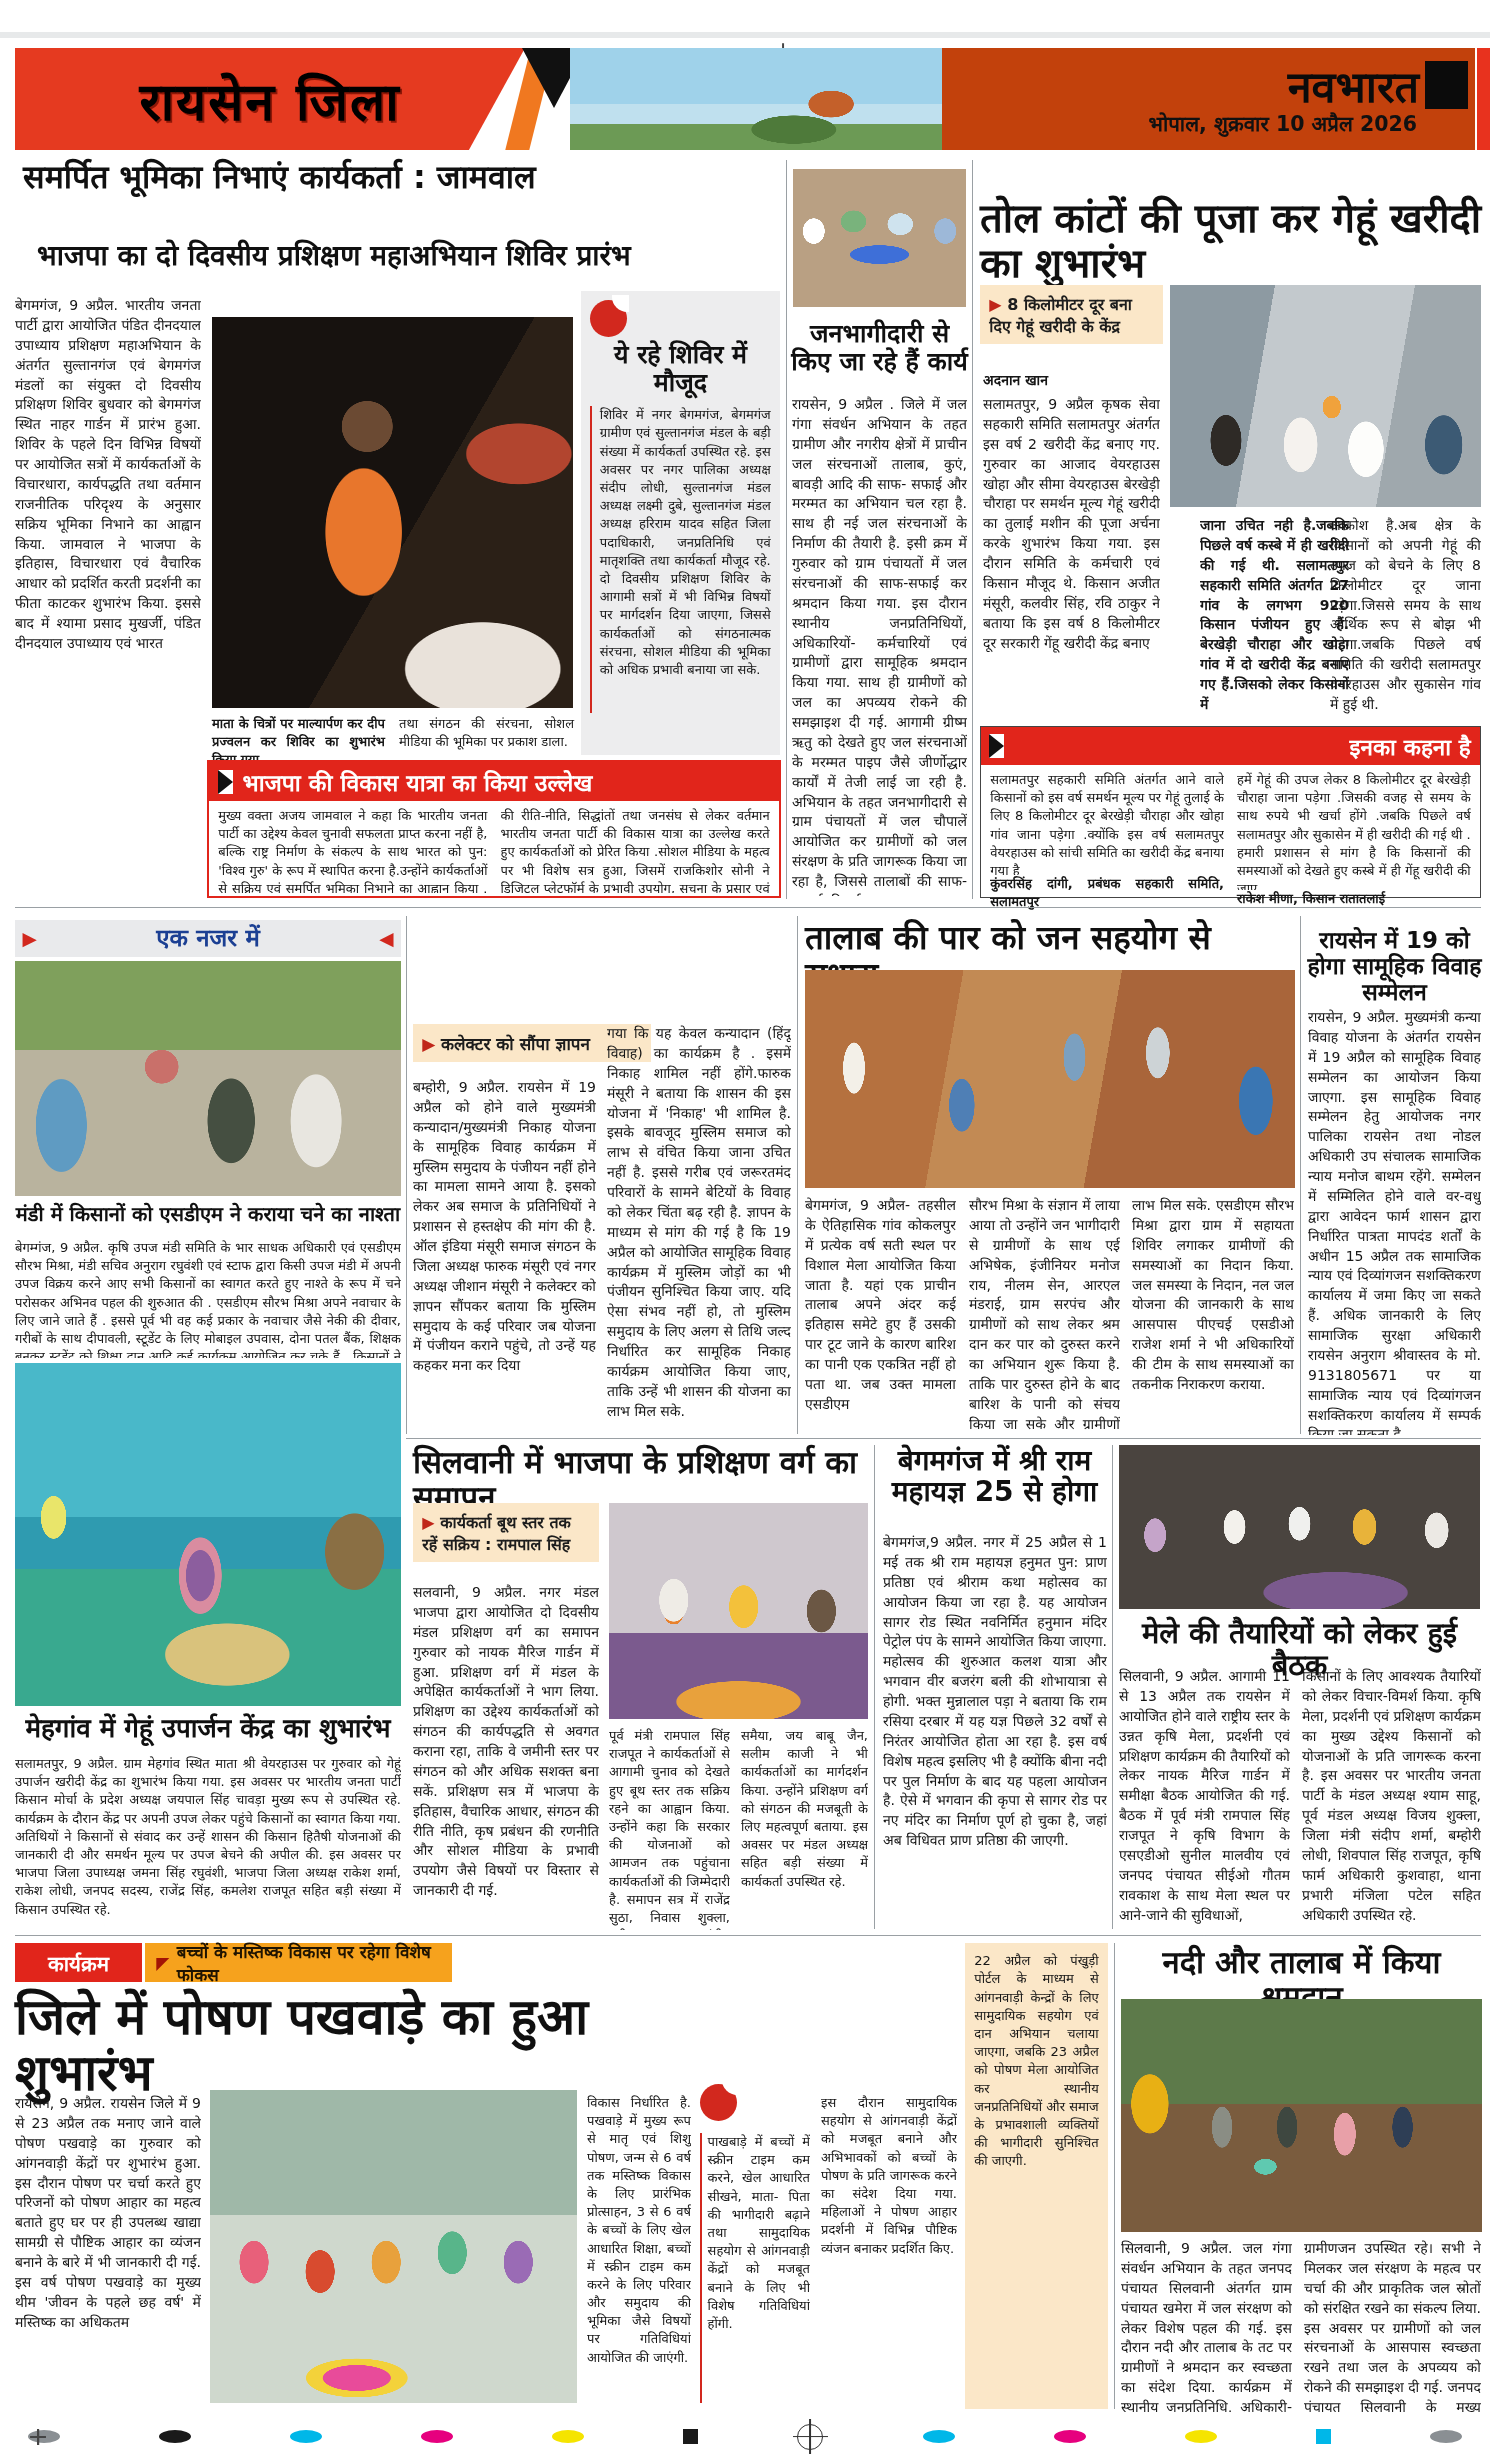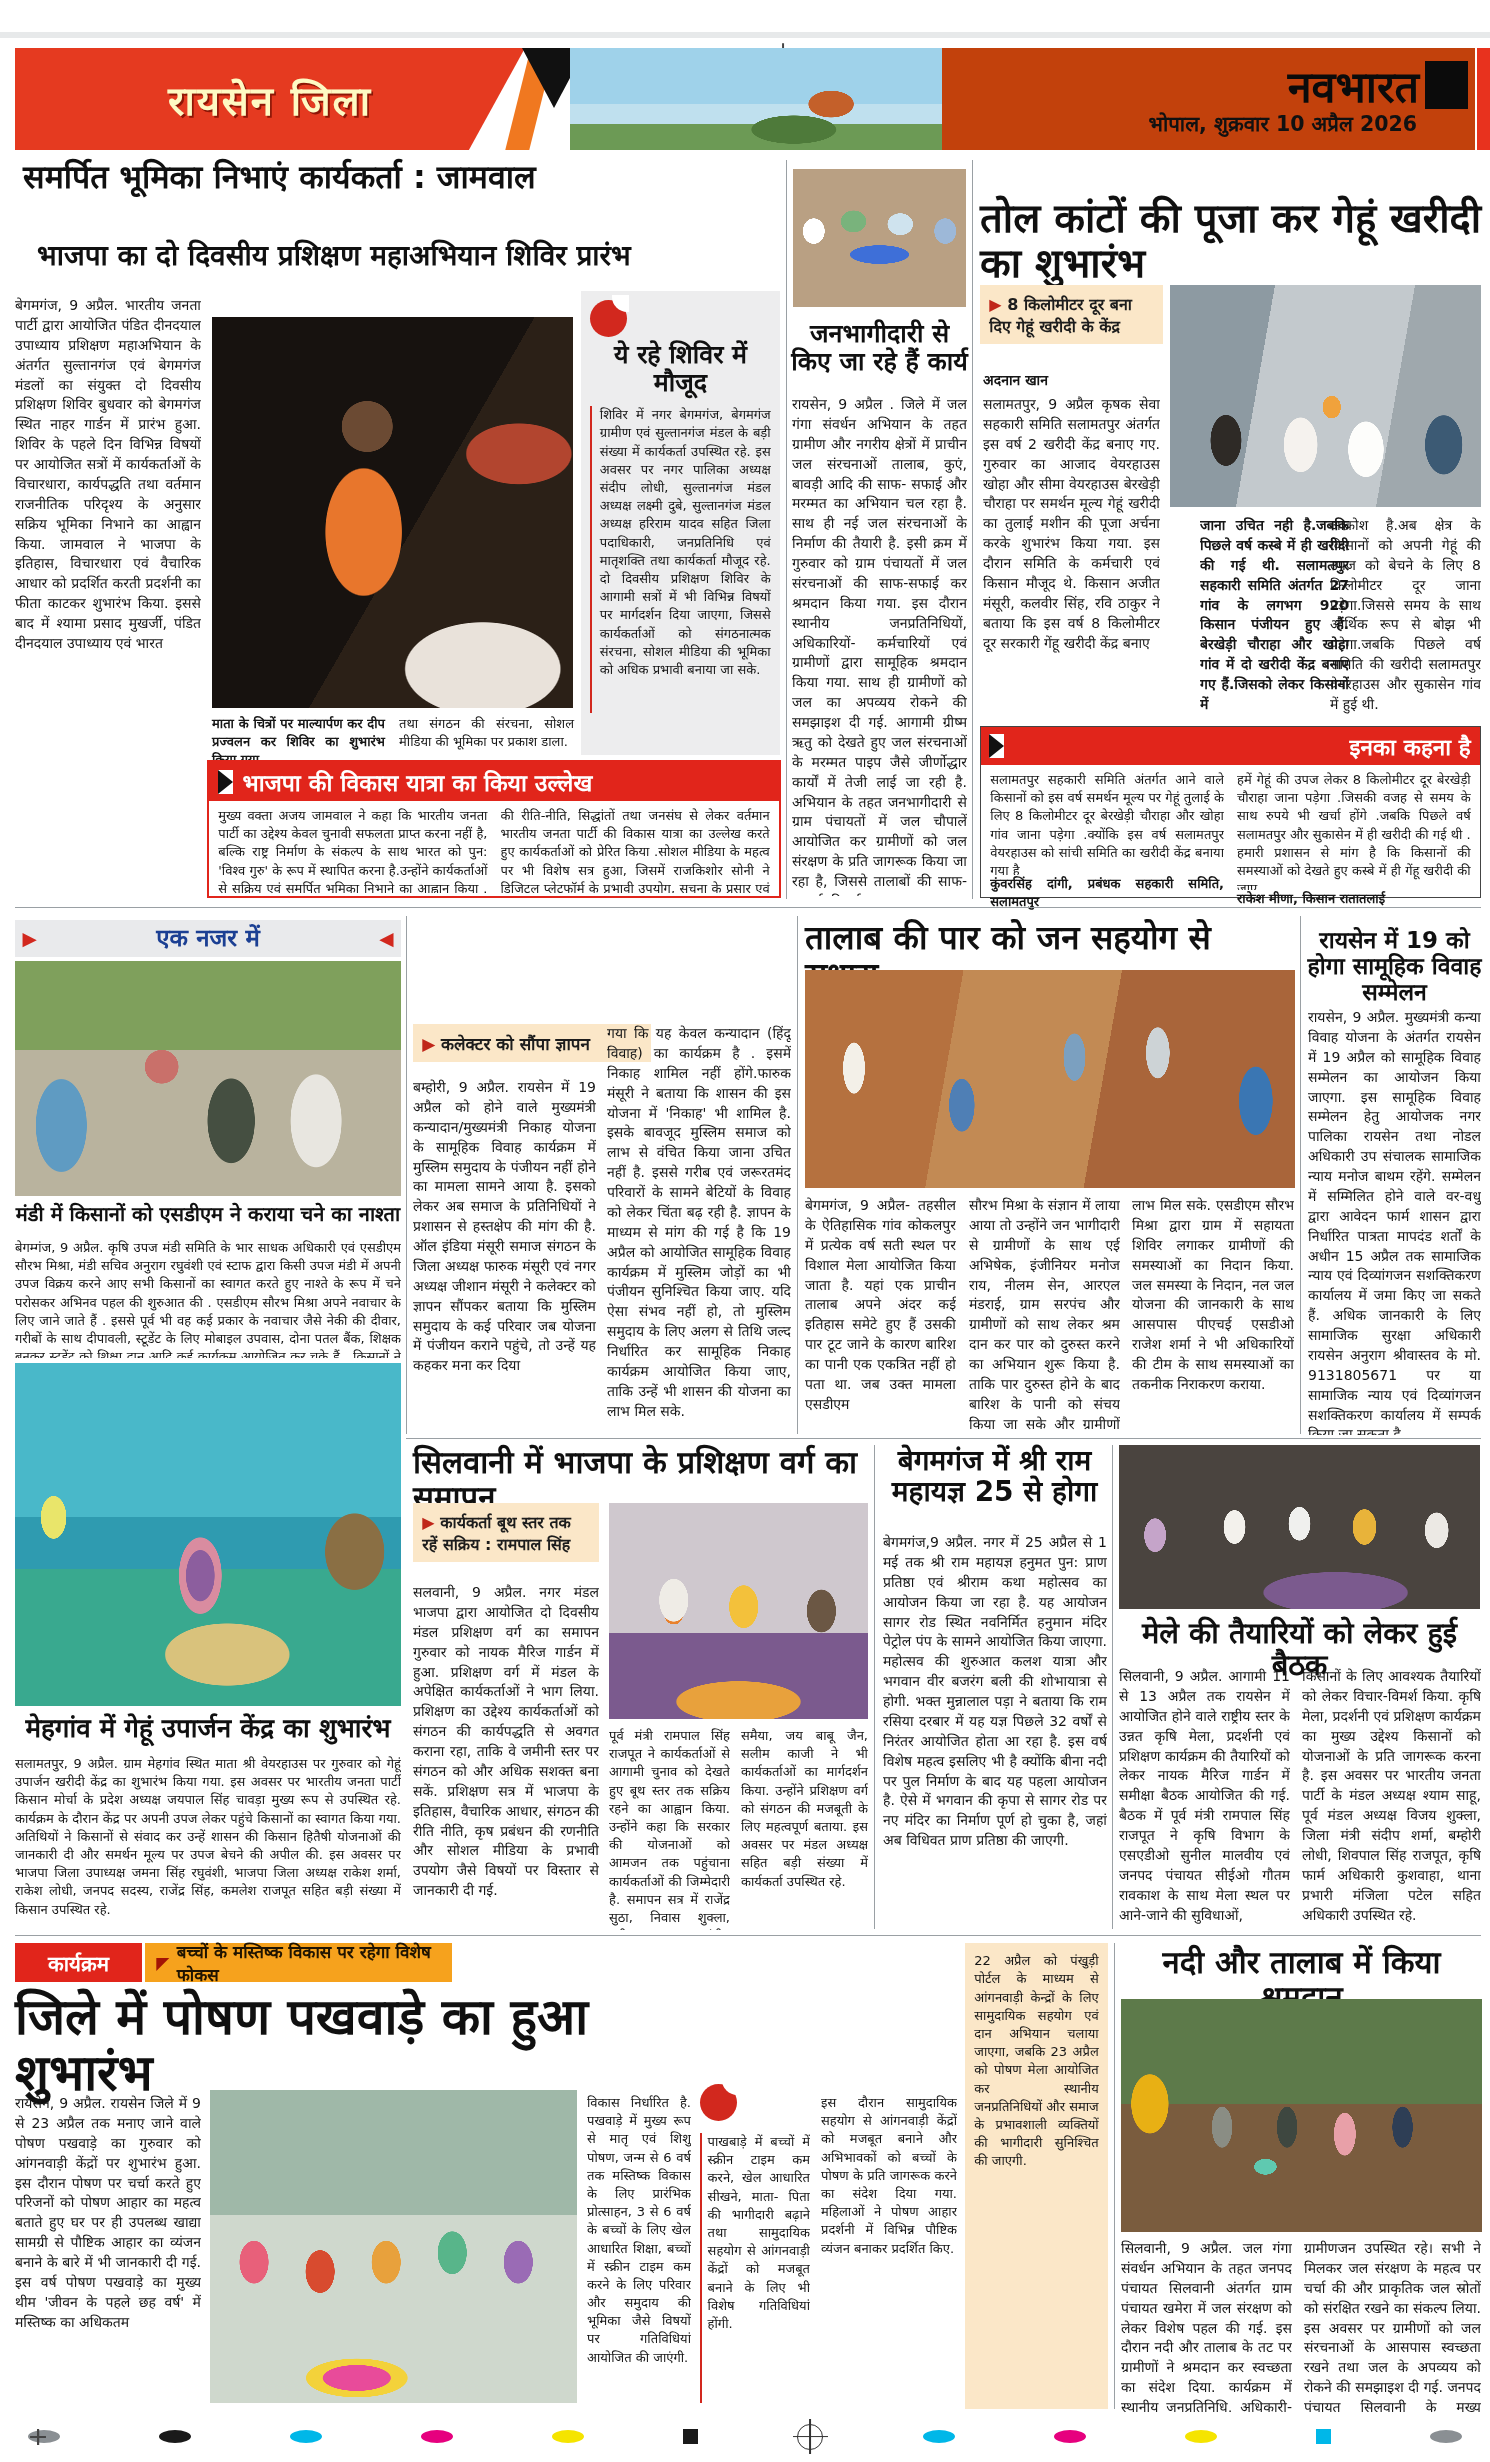--- a/index.html
+++ b/index.html
@@ -4,21 +4,21 @@
 <style>
   html,body { margin:0; padding:0; background:#fff; }
   .page { position:relative; width:1490px; height:2462px; background:#ffffff;
           font-family:"DejaVu Sans", sans-serif; color:#151515; overflow:hidden; }
 
   
   .topline { position:absolute; left:0; top:32px; width:1490px; height:5.6px; background:#cfd3d6; opacity:.5; }
   .masthead-red { position:absolute; left:15px; top:48px; width:510px; height:102px; background:#e53a20;
                   display:flex; align-items:center; justify-content:center;
                   clip-path:polygon(0 0,100% 0,89% 100%,0 100%); }
-  .masthead-red .t { color:#fef9c3; font-size:40px; font-weight:800; text-shadow:1.9px 1.9px 0 #8d1606; letter-spacing:1.9px; }
+  .masthead-red .t { color:#000000; font-size:52px; font-weight:800; text-shadow:1.9px 1.9px 0 #8d1606; letter-spacing:1.9px; }
   .deco-black { position:absolute; left:522px; top:48px; width:0; height:0;
                 border-left:32px solid transparent; border-right:32px solid transparent; border-top:60px solid #111; }
   .deco-orange { position:absolute; left:518px; top:48px; width:24px; height:102px; background:#f07820; transform:skewX(-14deg); }
   .hdr-photo { position:absolute; left:570px; top:48px; width:373px; height:102px;
                background:
                  radial-gradient(56px 33px at 70% 55%, #c4602a 0 40%, transparent 41%),
                  radial-gradient(84px 28px at 60% 80%, #4e7a3a 0 50%, transparent 51%),
                  linear-gradient(#9fd2ea 0 55%, #bfe0ee 55% 75%, #6c9a55 75% 100%); }
   .hdr-gray { position:absolute; left:942px; top:48px; width:533px; height:102px; background:#c2410c; }
   .paper-name { position:absolute; right:56px; top:7.5px; font-size:43px; font-weight:800; color:#0b0b0b; }

